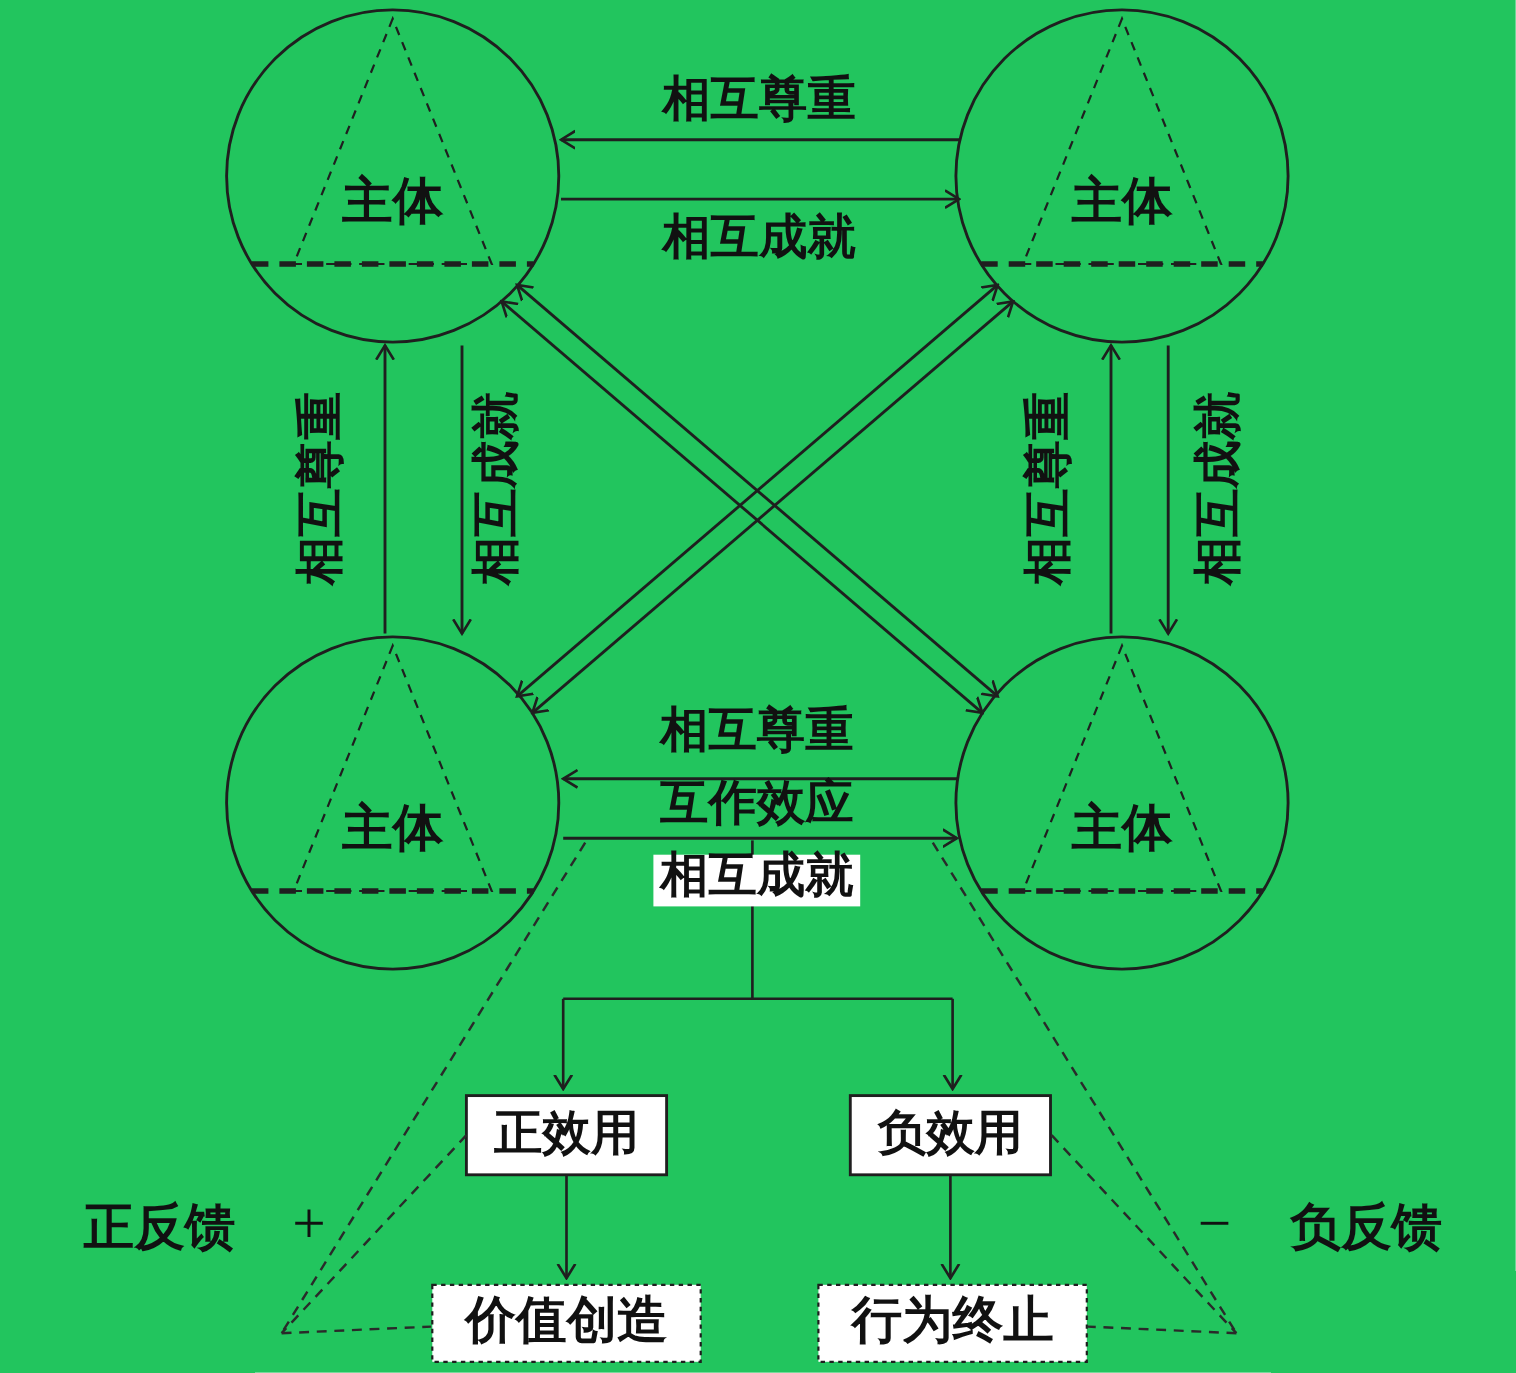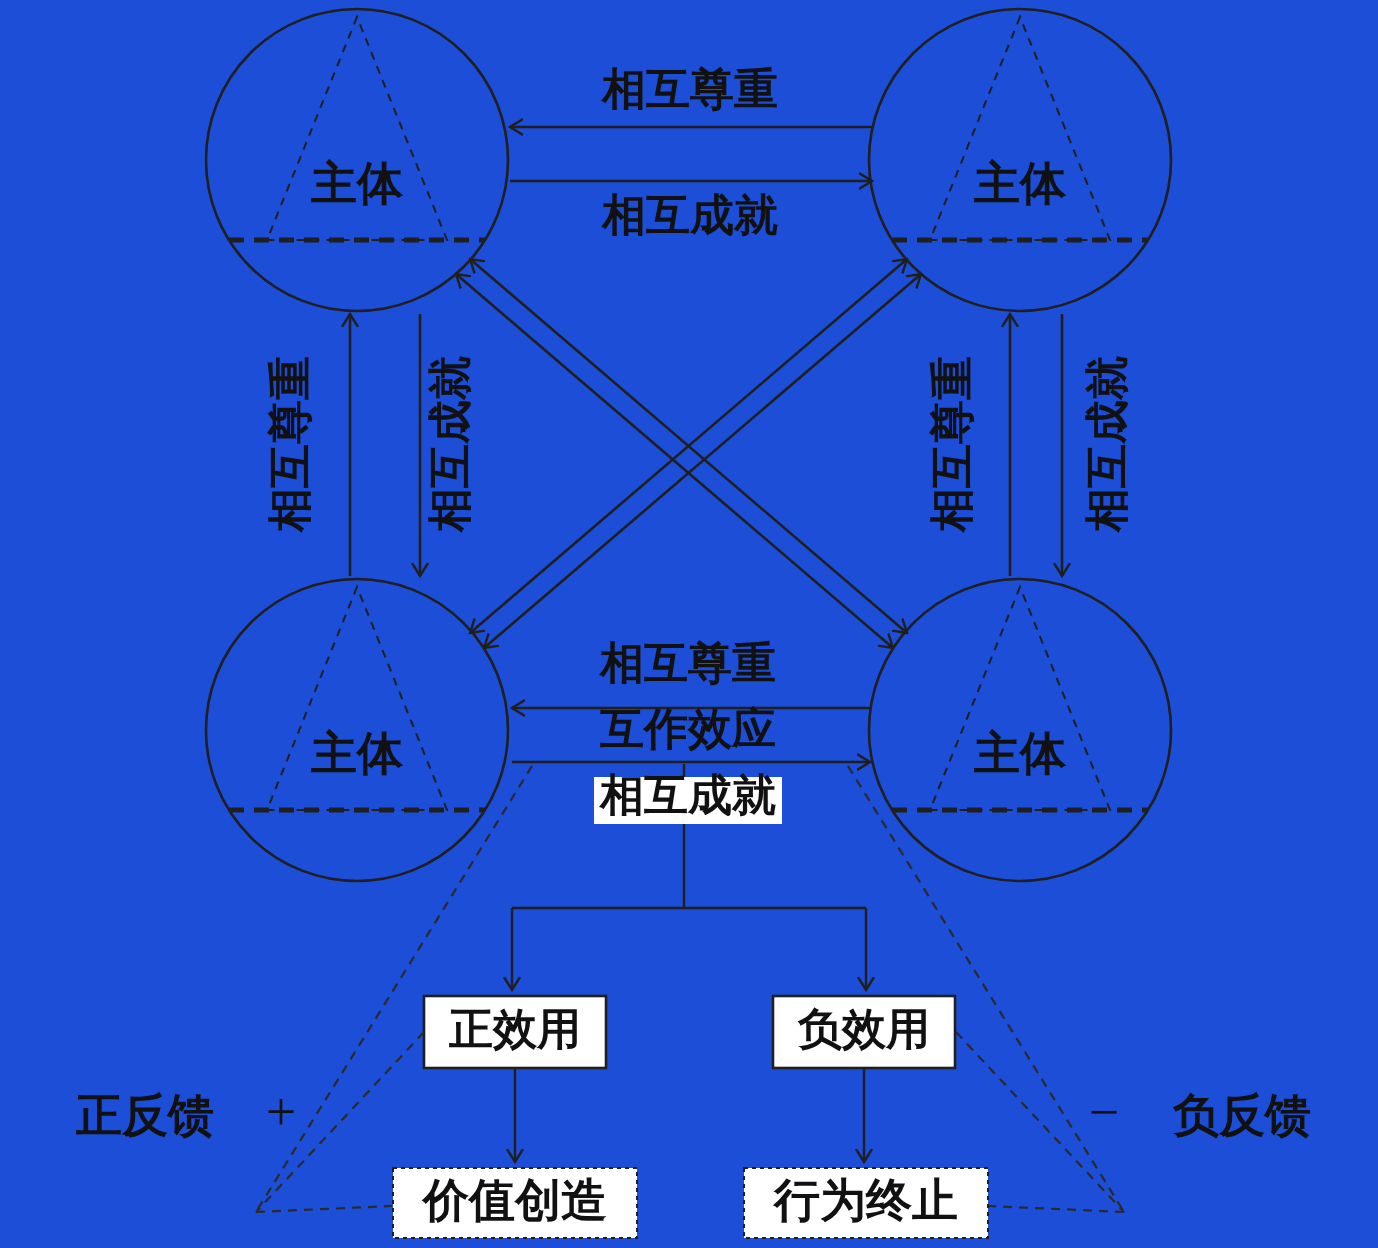--- a/index.html
+++ b/index.html
@@ -1,20 +1,20 @@
 <!DOCTYPE html>
 <html><head>
 <meta charset="utf-8">
 <style>
   html, body { margin: 0; padding: 0; background: #ffffff; }
   .stage {
     position: relative;
     width: 1378px;
     height: 1248px;
-    background: #1d4ed8;
+    background: #22c55e;
     overflow: hidden;
   }
   svg { display: block; }
   text {
     font-family: "Liberation Serif", "DejaVu Serif", serif;
     fill: #111111;
     font-weight: bold;
   }
   .circle-outline { fill: none; stroke: #1f1f1f; stroke-width: 2.6; }
   .tri { fill: none; stroke: #1f1f1f; stroke-width: 2; stroke-dasharray: 8 7; }

